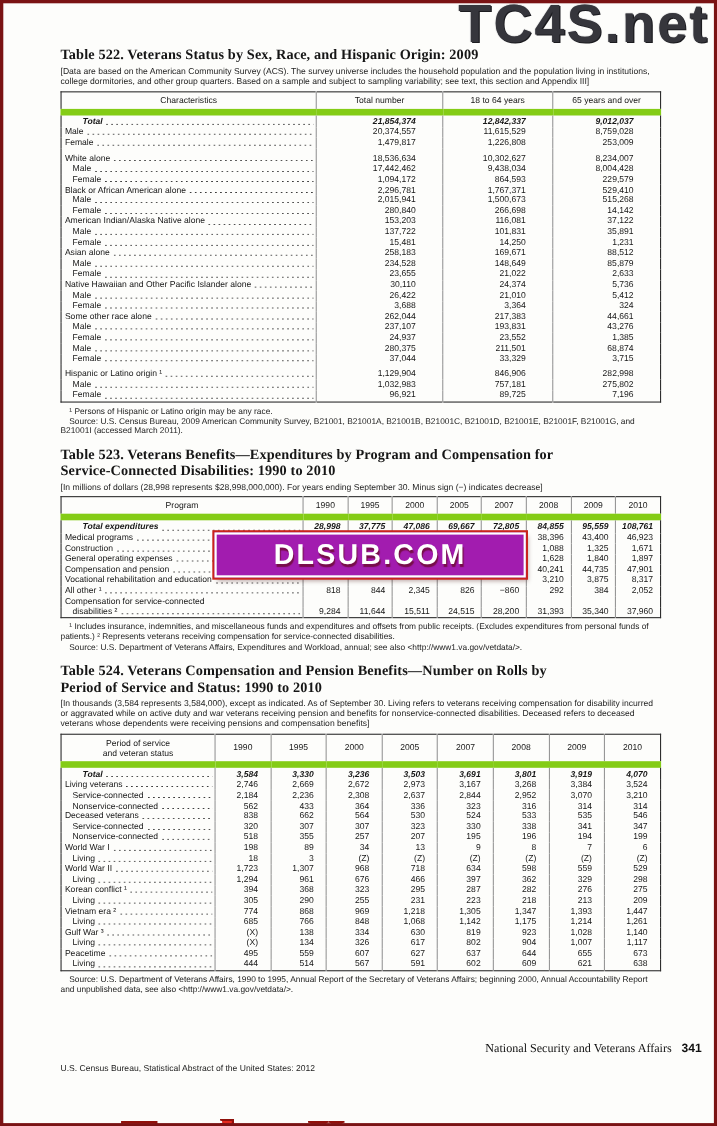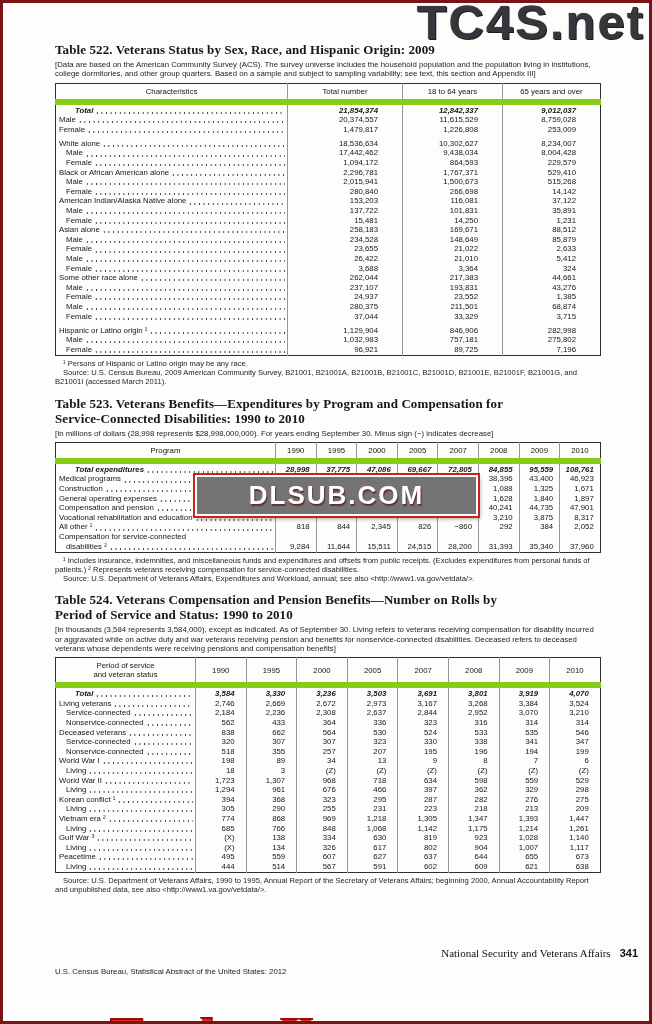--- a/index.html
+++ b/index.html
@@ -223,20 +223,31 @@
               <div class="lead">
                 <span class="lt">Female</span>
                 <span class="dots"></span>
               </div>
             </td>
             <td class="num">23,655</td>
             <td class="num">21,022</td>
             <td class="num">2,633</td>
           </tr>
           <tr>
+            <td class="stub ind0">
+              <div class="lead">
+                <span class="lt">Native Hawaiian and Other Pacific Islander alone</span>
+                <span class="dots"></span>
+              </div>
+            </td>
+            <td class="num">30,110</td>
+            <td class="num">24,374</td>
+            <td class="num">5,736</td>
+          </tr>
+          <tr>
             <td class="stub ind1">
               <div class="lead">
                 <span class="lt">Male</span>
                 <span class="dots"></span>
               </div>
             </td>
             <td class="num">26,422</td>
             <td class="num">21,010</td>
             <td class="num">5,412</td>
           </tr>
@@ -514,21 +525,21 @@
             <td class="num">11,644</td>
             <td class="num">15,511</td>
             <td class="num">24,515</td>
             <td class="num">28,200</td>
             <td class="num">31,393</td>
             <td class="num">35,340</td>
             <td class="num">37,960</td>
           </tr>
         </tbody>
       </table>
-    <div class="wm-mid" style="background: #737373; box-shadow: rgb(201, 35, 29) 0px 0px 0px 2px, rgba(60, 0, 0, 0.35) 2px 3px 4px;">
+    <div class="wm-mid" style="background: #a21caf; box-shadow: rgb(201, 35, 29) 0px 0px 0px 2px, rgba(60, 0, 0, 0.35) 2px 3px 4px;">
       <span>DLSUB.COM</span>
     </div>
   </div>
   <div class="footnotes">
     <div>¹ Includes insurance, indemnities, and miscellaneous funds and expenditures and offsets from public receipts. (Excludes expenditures from personal funds of patients.) ² Represents veterans receiving compensation for service-connected disabilities.</div>
     <div>Source: U.S. Department of Veterans Affairs, Expenditures and Workload, annual; see also &lt;http://www1.va.gov/vetdata/&gt;.</div>
   </div>
 
   <div class="tbl-title">Table 524. Veterans Compensation and Pension Benefits—Number on Rolls by Period of Service and Status: 1990 to 2010</div>
   <div class="tbl-note">[In thousands (3,584 represents 3,584,000), except as indicated. As of September 30. Living refers to veterans receiving compensation for disability incurred or aggravated while on active duty and war veterans receiving pension and benefits for nonservice-connected disabilities. Deceased refers to deceased veterans whose dependents were receiving pensions and compensation benefits]</div>

